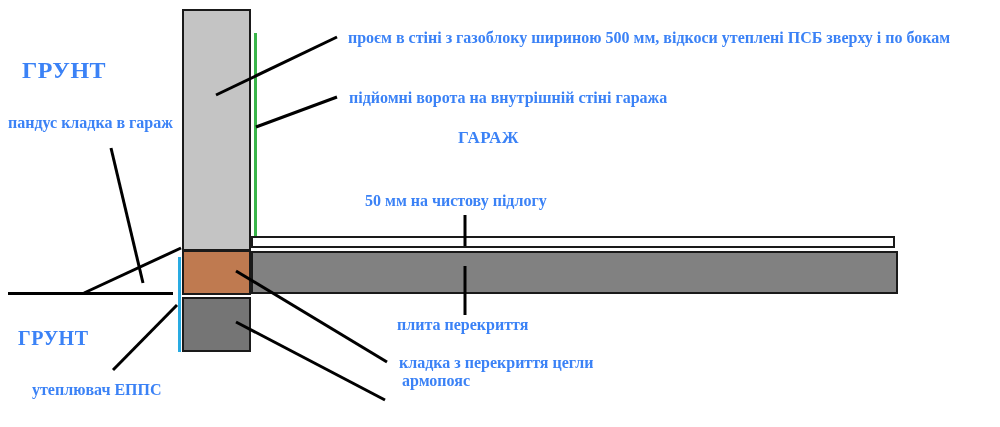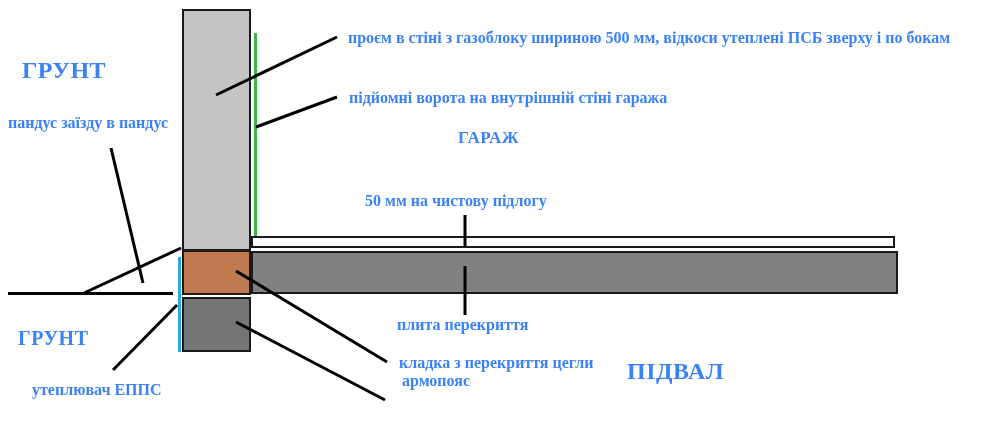--- a/index.html
+++ b/index.html
@@ -71,25 +71,24 @@
     <line x1="337" y1="97" x2="256" y2="127" stroke="#000" stroke-width="3"></line>
     <line x1="113" y1="370" x2="177" y2="305" stroke="#000" stroke-width="3"></line>
     <line x1="236" y1="271" x2="387" y2="362" stroke="#000" stroke-width="3"></line>
     <line x1="236" y1="322" x2="385" y2="400" stroke="#000" stroke-width="3"></line>
     <line x1="465" y1="266" x2="465" y2="315" stroke="#000" stroke-width="3"></line>
     <line x1="465" y1="215" x2="465" y2="246" stroke="#000" stroke-width="3"></line>
   </svg>
 
   <div class="label zone" style="left:22px;  top:57px;">ГРУНТ</div>
   <div class="label zone-m" style="left:458px; top:129px;">ГАРАЖ</div>
-  <div class="label zone" style="left:627px; top:358px;">ПІДВАЛ</div>
   <div class="label zone-m" style="left:18px;  top:327px; font-size:20px;">ГРУНТ</div>
 
   <div class="label small" style="left:348px; top:29px;">проєм в стіні з газоблоку шириною 500 мм, відкоси утеплені ПСБ зверху і по бокам</div>
   <div class="label small" style="left:349px; top:89px;">підйомні ворота на внутрішній стіні гаража</div>
-  <div class="label small" style="left:8px;   top:114px;">пандус заїзду в пандус</div>
+  <div class="label small" style="left:8px;   top:114px;">пандус кладка в гараж</div>
   <div class="label small" style="left:365px; top:192px;">50 мм на чистову підлогу</div>
   <div class="label small" style="left:397px; top:316px;">плита перекриття</div>
   <div class="label small" style="left:399px; top:354px;">кладка з перекриття цегли</div>
   <div class="label small" style="left:402px; top:372px;">армопояс</div>
   <div class="label small" style="left:32px;  top:381px;">утеплювач ЕППС</div>
 
 </div>
 
 </body></html>

